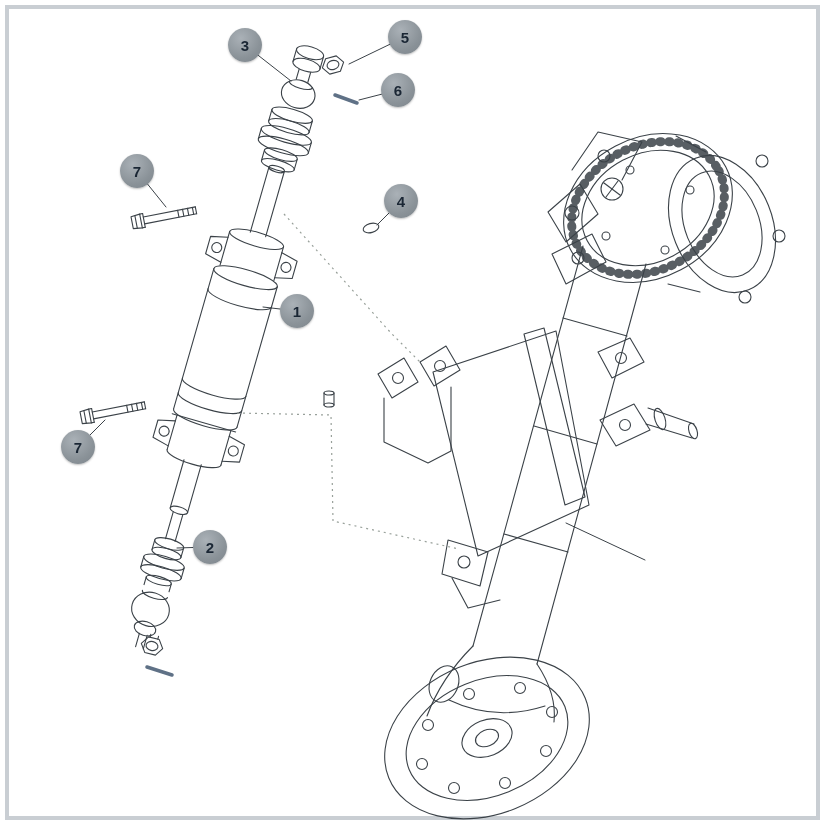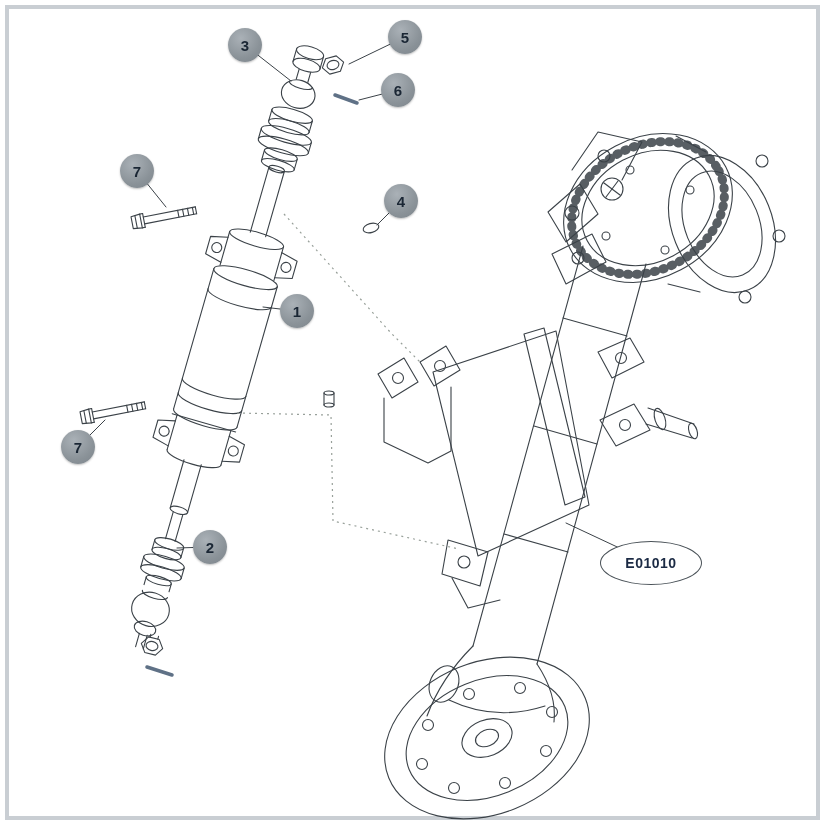--- a/index.html
+++ b/index.html
@@ -275,15 +275,14 @@
   <div class="callout" style="left:297px;top:311px">
       <span>1</span>
     </div>
   <div class="callout" style="left:78px;top:447px">
       <span>7</span>
     </div>
   <div class="callout" style="left:210px;top:547px">
       <span>2</span>
     </div>
 
-  <div class="part-code" style="left:651px;top:563px">E01010</div>
 
 </div>
 
 </body></html>

